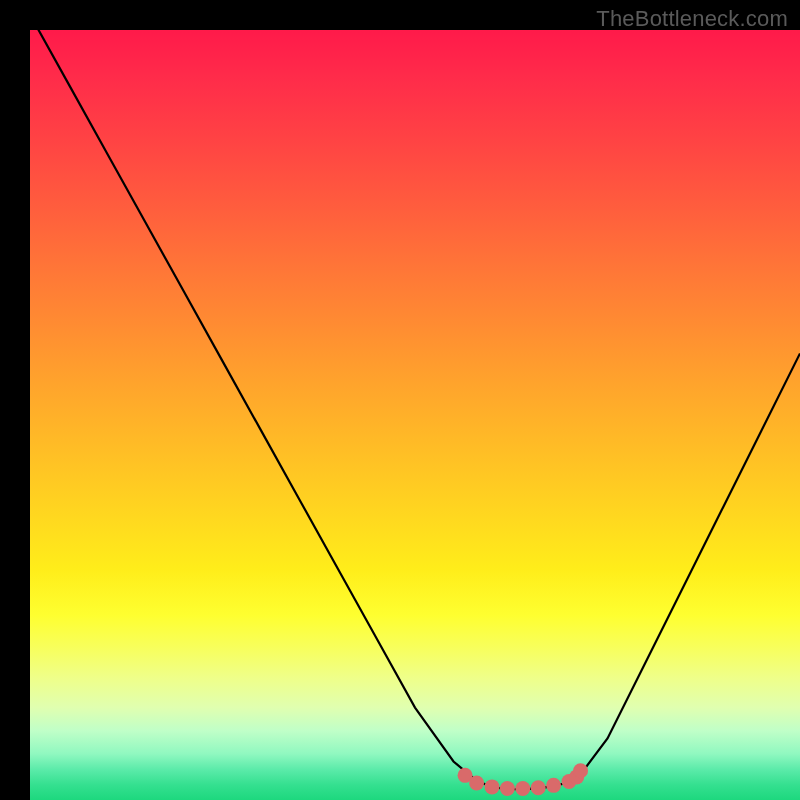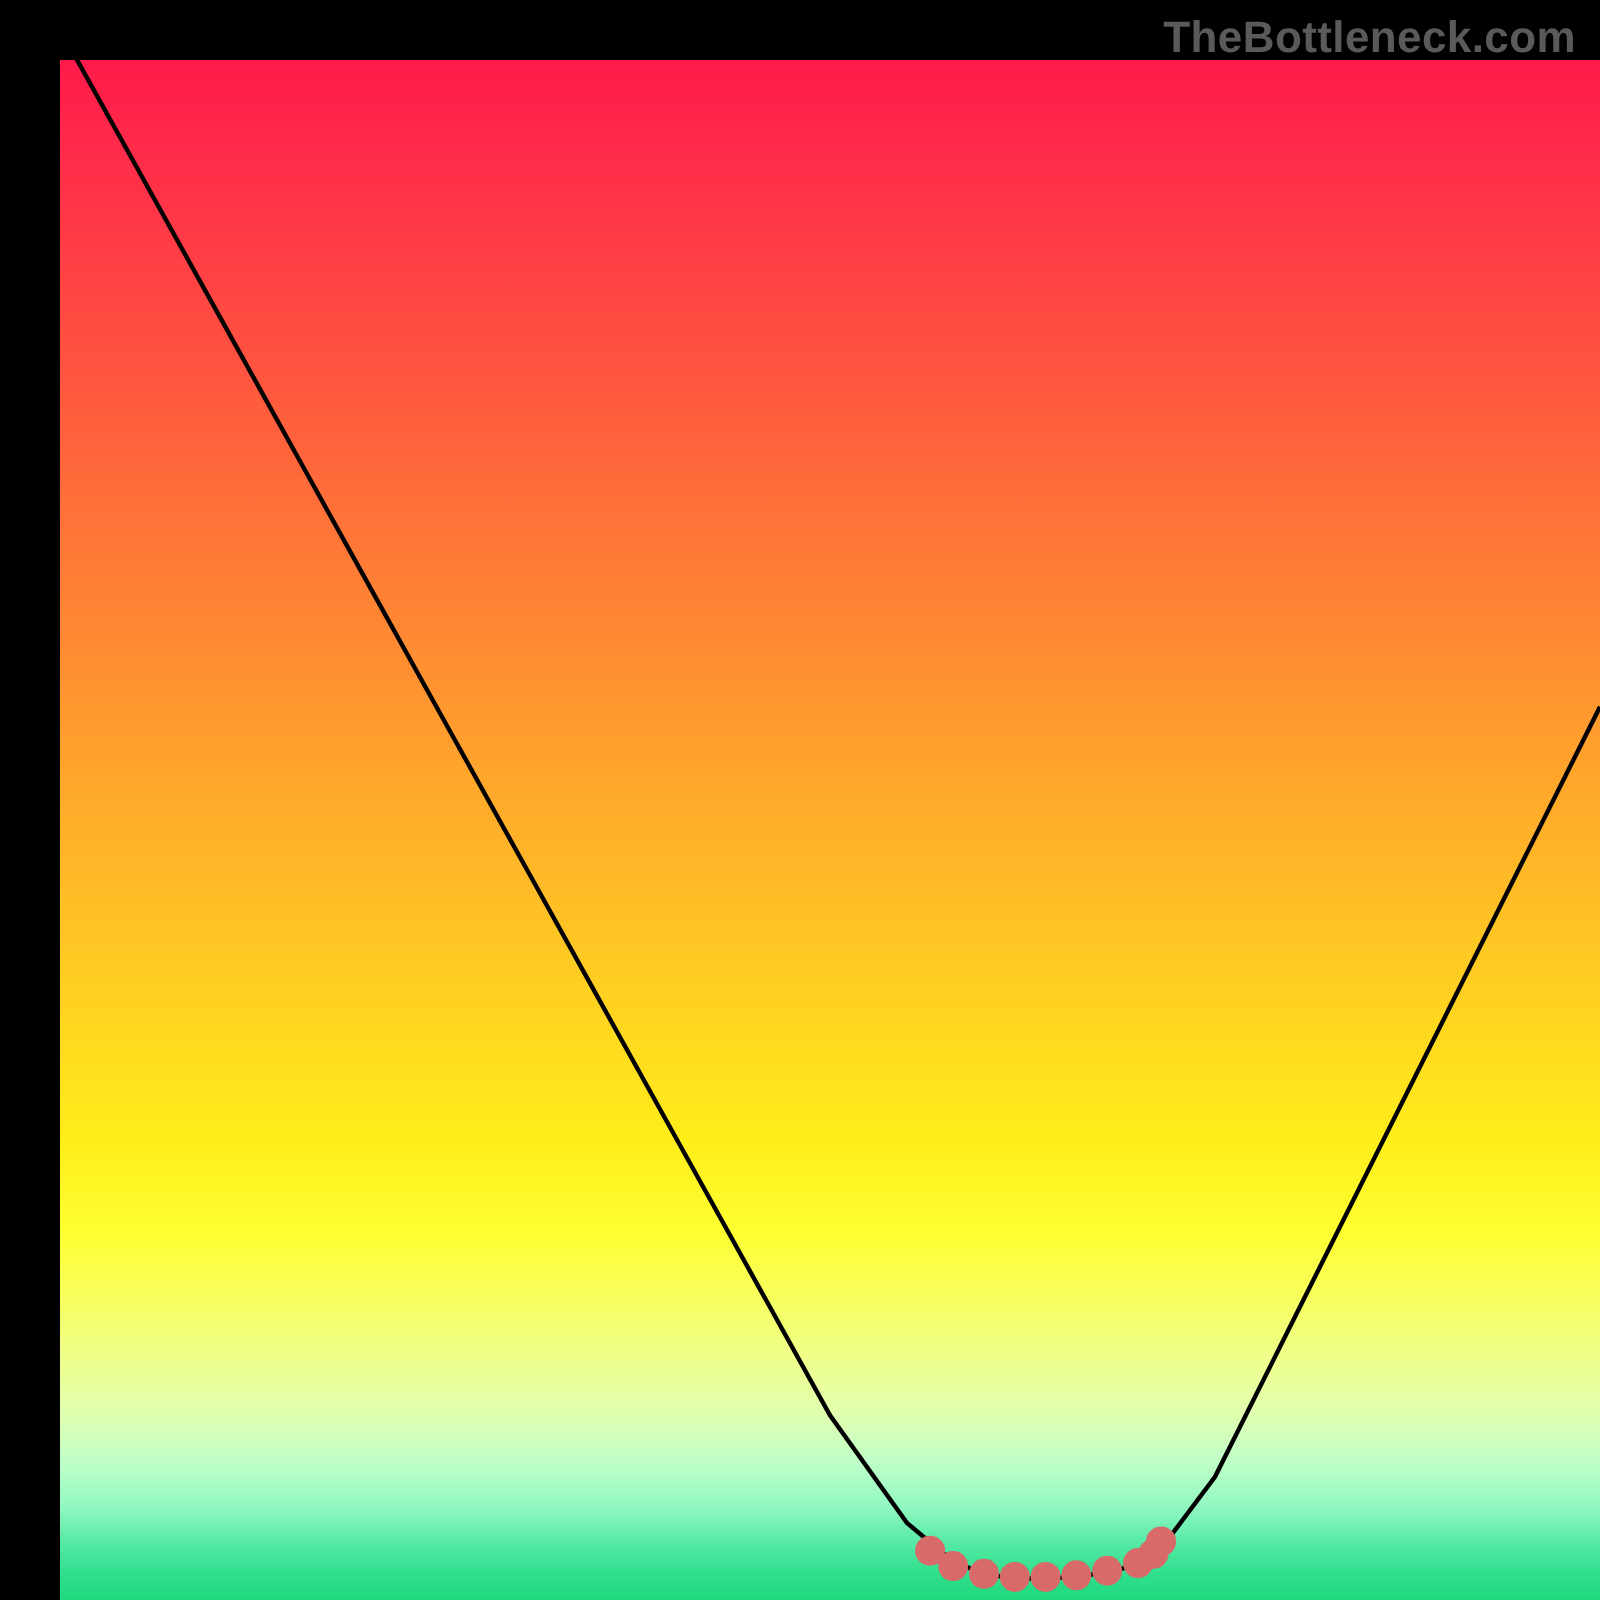--- a/index.html
+++ b/index.html
@@ -10,21 +10,21 @@
     position: relative;
     overflow: hidden;
     font-family: Arial, sans-serif;
   }
   .watermark {
     position: absolute;
     top: 6px;
     right: 12px;
     color: #5a5a5a;
     font-size: 22px;
-    font-weight: 700;
+    font-weight: 400;
     z-index: 10;
     letter-spacing: 0.2px;
   }
   .plot-area {
     position: absolute;
     left: 30px;
     top: 30px;
     width: 770px;
     height: 770px;
   }

